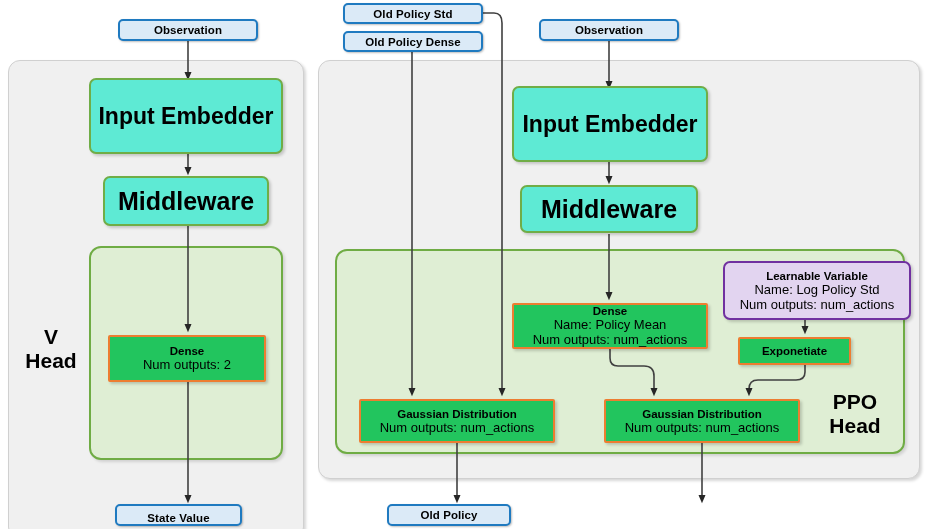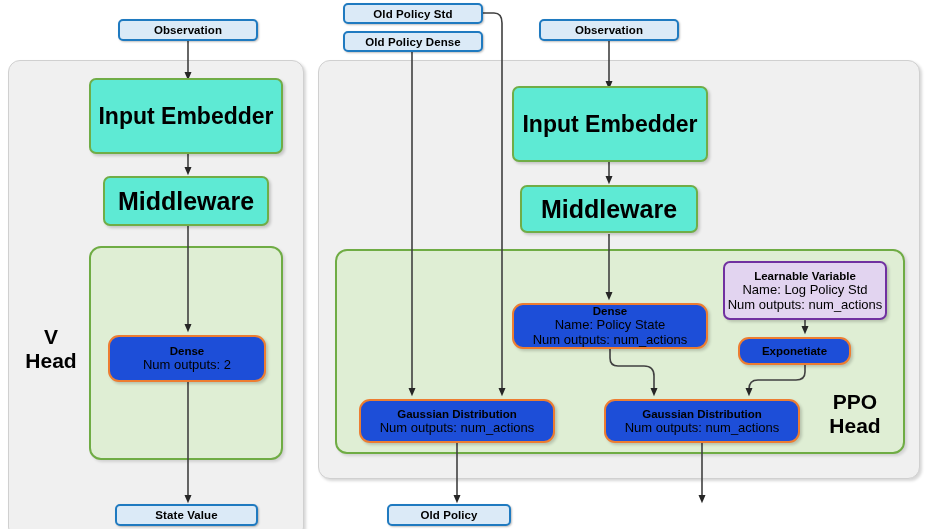--- a/index.html
+++ b/index.html
@@ -15,21 +15,21 @@
               box-shadow:2px 2px 3px rgba(0,0,0,0.16);}
   
   .group-green{background:#dfeed4;border:2px solid #6fac44;border-radius:12px;
                box-shadow:2px 2px 3px rgba(0,0,0,0.13);}
 
   
   .box-green{background:#5eead4;border:2px solid #70ad47;border-radius:7px;
              box-shadow:2px 2px 3px rgba(0,0,0,0.18);
              font-weight:bold;color:#000;}
   
-  .box-orange{background:#1d4ed8;border:2px solid #ed7d31;border-radius:11px;
+  .box-orange{background:#22c55e;border:2px solid #ed7d31;border-radius:2px;
               box-shadow:2px 2px 3px rgba(0,0,0,0.18);color:#000;}
   
   .box-purple{background:#e2d4f0;border:2px solid #7030a0;border-radius:7px;
               box-shadow:2px 2px 3px rgba(0,0,0,0.18);color:#000;}
   
   .box-blue{background:#dbeaf7;border:2px solid #1f7ac0;border-radius:5px;
             box-shadow:1px 1px 2px rgba(0,0,0,0.25);color:#000;
             font-size:11.5px;font-weight:bold;letter-spacing:0.1px;}
 
   .title-lg{font-size:23px;font-weight:bold;line-height:1.05;}
@@ -101,21 +101,21 @@
 
   <div class="node box-green title-md" style="left:103px;top:176px;width:166px;height:50px;">
     <span>Middleware</span>
   </div>
 
   <div class="node box-orange" style="left:108px;top:335px;width:158px;height:47px;">
     <span class="lbl-bold">Dense</span>
     <span class="lbl">Num outputs: 2</span>
   </div>
 
-  <div class="node box-blue" style="left:115px;top:504px;width:143px;height:22px;">
+  <div class="node box-blue" style="left:115px;top:504px;width:127px;height:22px;justify-content:flex-end;">
     <span>State Value</span>
   </div>
 
   <div class="headlabel" style="left:16px;top:325px;width:70px;">
     <div>V</div>
     <div>Head</div>
   </div>
 
   <div class="node box-blue" style="left:343px;top:3px;width:140px;height:21px;">
     <span>Old Policy Std</span>
@@ -132,25 +132,25 @@
   <div class="node box-green title-lg" style="left:512px;top:86px;width:196px;height:76px;">
     <span>Input Embedder</span>
   </div>
 
   <div class="node box-green title-md" style="left:520px;top:185px;width:178px;height:48px;">
     <span>Middleware</span>
   </div>
 
   <div class="node box-orange" style="left:512px;top:303px;width:196px;height:46px;">
     <span class="lbl-bold">Dense</span>
-    <span class="lbl">Name: Policy State</span>
+    <span class="lbl">Name: Policy Mean</span>
     <span class="lbl">Num outputs: num_actions</span>
   </div>
 
-  <div class="node box-purple" style="left:723px;top:261px;width:164px;height:59px;">
+  <div class="node box-purple" style="left:723px;top:261px;width:188px;height:59px;">
     <span class="lbl-bold">Learnable Variable</span>
     <span class="lbl">Name: Log Policy Std</span>
     <span class="lbl">Num outputs: num_actions</span>
   </div>
 
   <div class="node box-orange" style="left:738px;top:337px;width:113px;height:28px;">
     <span class="lbl-bold">Exponetiate</span>
   </div>
 
   <div class="node box-orange" style="left:359px;top:399px;width:196px;height:44px;">

